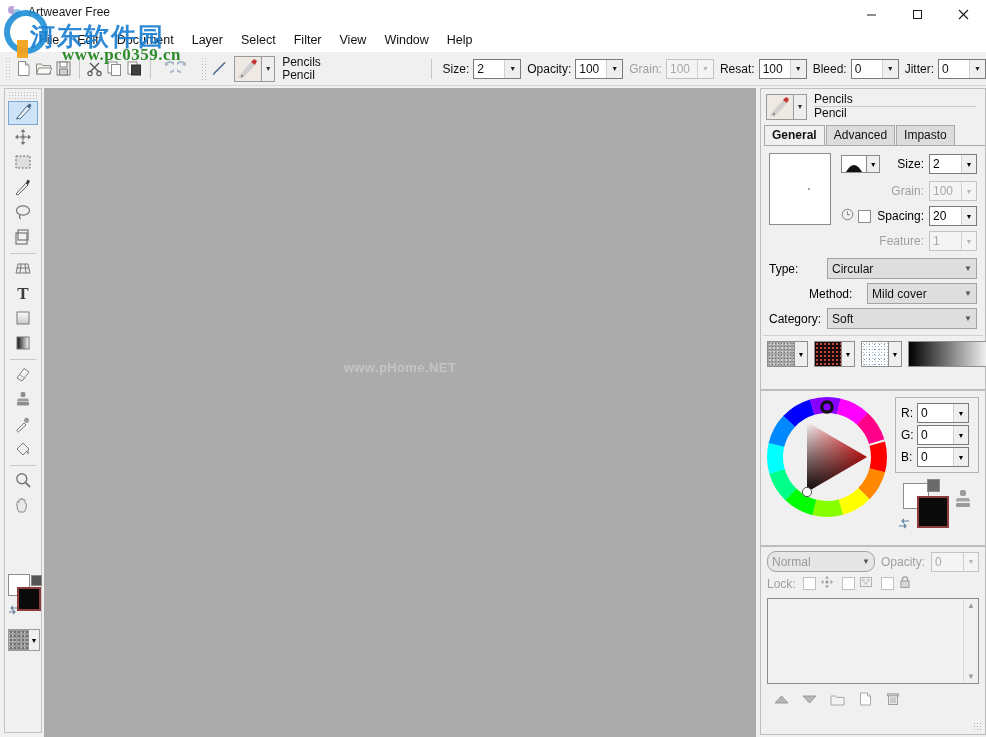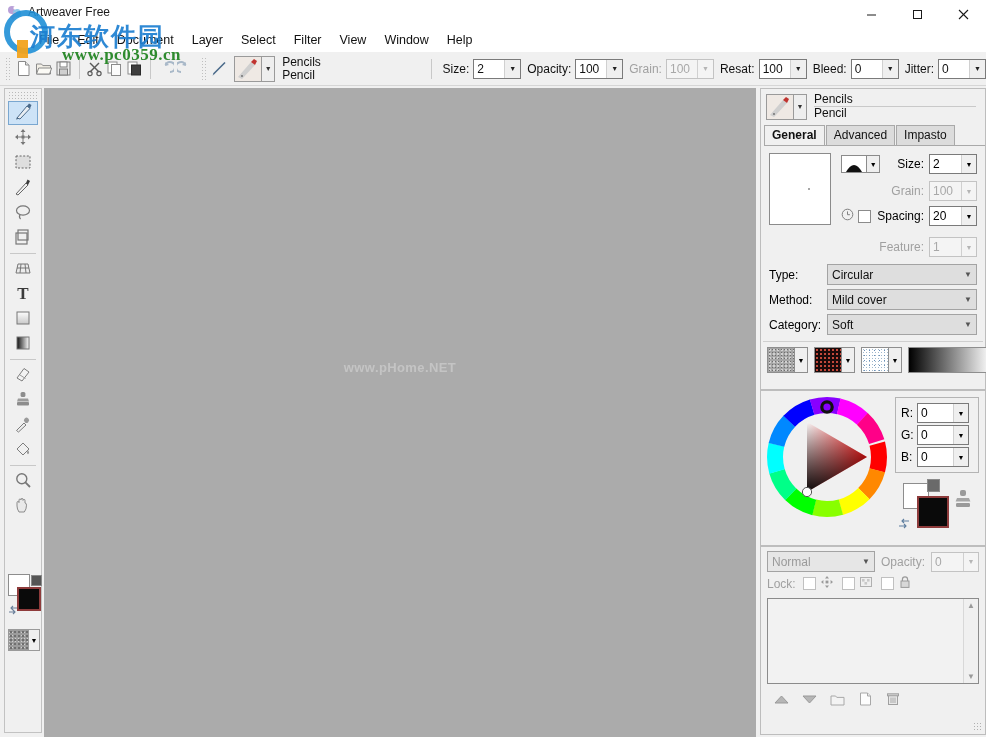--- a/index.html
+++ b/index.html
@@ -687,40 +687,40 @@
                 </svg>
             </span>
             <span style="width:13px;height:13px;background:#fff;border:1px solid #8b8b8b;margin-right:6px;display:inline-block;"></span>
             <span class="lbl">Spacing:</span>
             <span class="spin2">
               <span class="val">20</span>
               <span class="btn">▼</span>
             </span>
           </div>
 
-          <div class="fieldrow" style="margin-top:9px;">
+          <div class="fieldrow" style="margin-top:3px;">
             <span class="lbl dim">Feature:</span>
             <span class="spin2 dim">
               <span class="val">1</span>
               <span class="btn">▼</span>
             </span>
           </div>
         </div>
       </div>
 
       <div style="padding:4px 8px 0 8px;">
         <div style="display:flex;align-items:center;margin-bottom:4px;">
           <span style="width:58px;font-size:12px;">Type:</span>
           <span class="combo" style="flex:1;">
             <span>Circular</span>
             <span class="chev">▼</span>
           </span>
         </div>
         <div style="display:flex;align-items:center;margin-bottom:4px;">
-          <span style="width:58px;font-size:12px;">Method:</span>
+          <span style="width:58px;font-size:12px;margin-left:40px;">Method:</span>
           <span class="combo" style="flex:1;">
             <span>Mild cover</span>
             <span class="chev">▼</span>
           </span>
         </div>
         <div style="display:flex;align-items:center;">
           <span style="width:58px;font-size:12px;">Category:</span>
           <span class="combo" style="flex:1;text-align:center;">
             <span>Soft</span>
             <span class="chev">▼</span>
@@ -831,21 +831,21 @@
           </span>
         </div>
       </div>
     </div>
   </div>
 
   <div class="dock" style="left:760px; top:546px; width:226px; height:189px; border:1px solid #bdbdbd;">
     <div class="panel-body">
 
       <div class="layers-toprow">
-        <span class="combo dim" style="flex:1;">
+        <span class="combo dim" style="flex:1;border-radius:9px;">
           <span>Normal</span>
           <span class="chev">▼</span>
         </span>
         <span style="font-size:12px;color:#a0a0a0;">Opacity:</span>
         <span class="spin2 dim" style="width:48px;">
           <span class="val">0</span>
           <span class="btn">▼</span>
         </span>
       </div>
 

